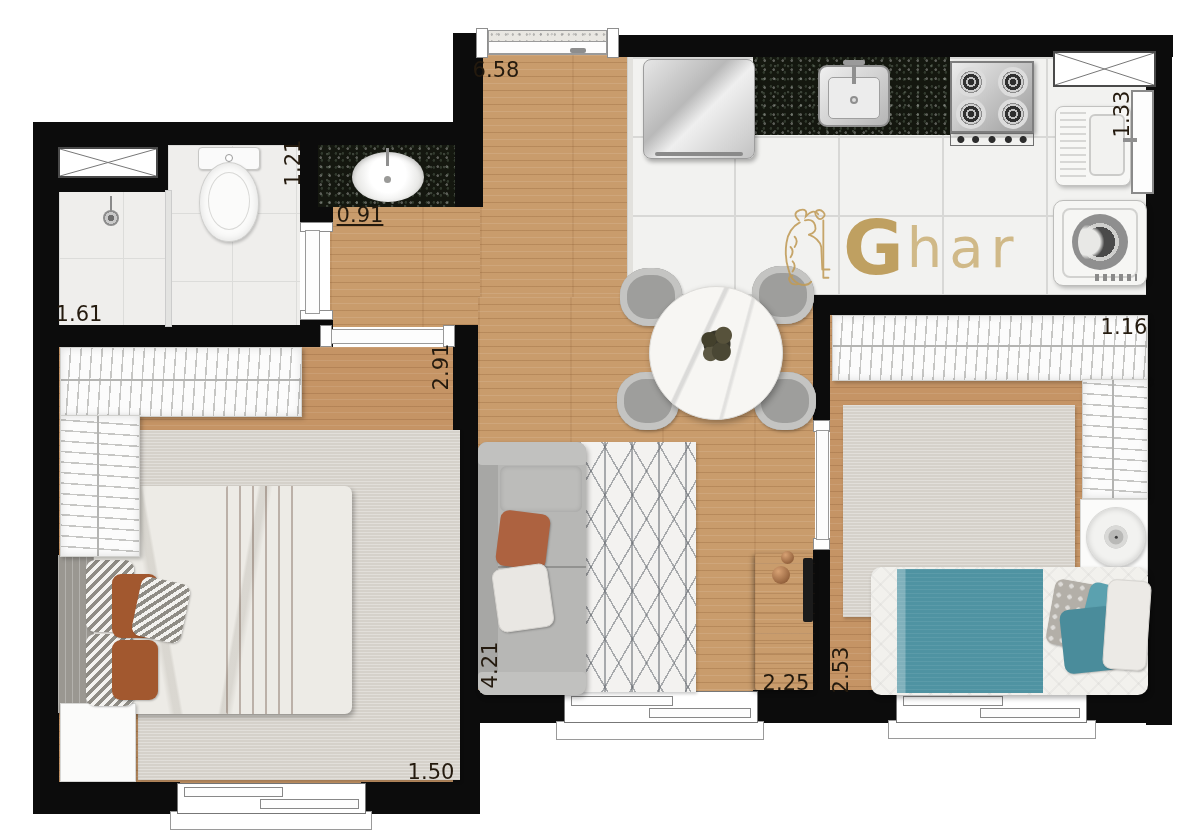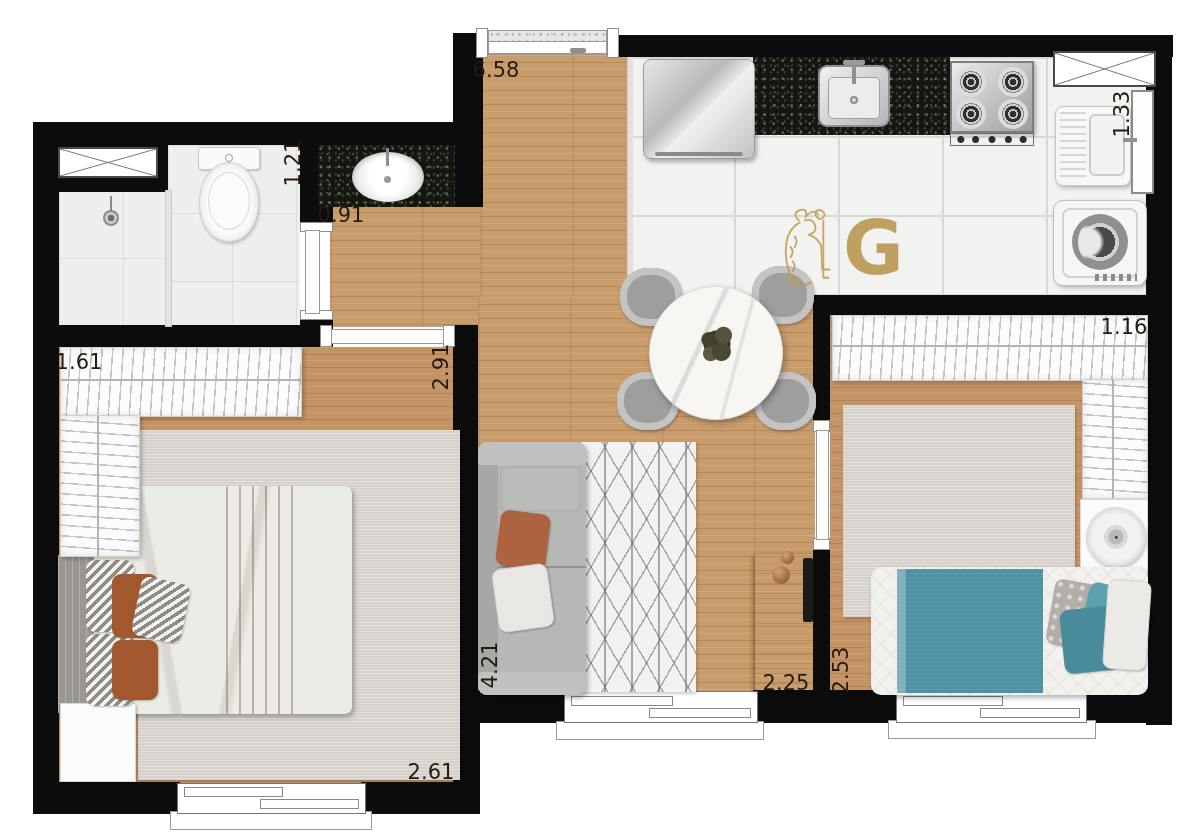--- a/index.html
+++ b/index.html
@@ -206,20 +206,21 @@
         <path d="M36 6 Q40 2 44 6 Q47 9 43 12 Q40 14 38 11 Q36 9 36 6"></path>
         <path d="M26 14 Q34 12 36 19 Q38 26 30 28"></path>
         <path d="M21 16 Q10 22 8 36 Q6 50 10 62 Q12 72 20 76 Q28 79 32 74"></path>
         <path d="M30 28 Q40 32 42 40 L43 62"></path>
         <path d="M44 14 L44 70 M44 62 L50 62 M44 70 L49 70"></path>
         <path d="M12 40 Q16 44 12 50 M14 54 Q18 58 14 64 M16 30 Q20 34 16 40"></path>
         <path d="M20 76 Q13 78 11 73 Q9 69 14 68"></path>
       </g>
     </svg>
     <span style="font-size:74px;font-weight:bold;color:#b9954e;line-height:1;">G</span>
+    <span style="font-size:56px;color:#ccb27a;letter-spacing:7px;line-height:1;">har</span>
   </div>
 
   <div class="chair" style="left:620px;top:268px;"></div>
   <div class="chair" style="left:752px;top:266px;"></div>
   <div class="chair" style="left:617px;top:372px;"></div>
   <div class="chair" style="left:754px;top:372px;"></div>
   <div class="abs" style="left:649px;top:286px;width:134px;height:134px;border-radius:50%;z-index:36;
        background:#f7f6f3;border:1px solid #dddcd9;box-shadow:2px 3px 6px rgba(0,0,0,.3);
        background-image:linear-gradient(115deg, transparent 38%, rgba(185,185,185,.45) 39% 40.5%, transparent 42%),linear-gradient(105deg, transparent 62%, rgba(185,185,185,.35) 63% 64%, transparent 65.5%);"></div>
   <div class="abs" style="left:690px;top:318px;width:54px;height:54px;border-radius:48% 52% 50% 50%;z-index:37;
@@ -279,23 +280,23 @@
   <div class="abs" style="left:897px;top:569px;width:146px;height:124px;background:#4f93a2;z-index:41;
        background-image:linear-gradient(90deg, rgba(255,255,255,.28) 0 8px, transparent 9px),repeating-linear-gradient(180deg, rgba(255,255,255,.07) 0 1px, transparent 1px 4px);"></div>
   <div class="pillow" style="left:1050px;top:582px;width:54px;height:66px;background:#b3afa8;transform:rotate(10deg);
        background-image:radial-gradient(circle, rgba(255,255,255,.55) 0 2px, transparent 2.5px);background-size:11px 11px;"></div>
   <div class="pillow" style="left:1085px;top:585px;width:42px;height:50px;background:#5ba1af;transform:rotate(14deg);"></div>
   <div class="pillow" style="left:1062px;top:608px;width:54px;height:64px;background:#4a8c9b;transform:rotate(-6deg);"></div>
   <div class="pillow" style="left:1105px;top:580px;width:42px;height:88px;background:#eceae6;border:1px solid #d8d6d2;transform:rotate(4deg);"></div>
 
   <div class="dim" style="left:496px;top:70px;">6.58</div>
   <div class="dim v" style="left:293px;top:163px;">1.21</div>
-  <div class="dim" style="left:341px;top:215px;">0.91</div>
-  <div class="dim" style="left:79px;top:314px;margin-top:48px;">1.61</div>
+  <div class="dim" style="left:360px;top:215px;text-decoration:underline;">0.91</div>
+  <div class="dim" style="left:79px;top:314px;">1.61</div>
   <div class="dim v" style="left:441px;top:367px;">2.91</div>
   <div class="dim v" style="left:1122px;top:114px;">1.33</div>
   <div class="dim" style="left:1124px;top:327px;">1.16</div>
   <div class="dim v" style="left:841px;top:670px;">2.53</div>
   <div class="dim v" style="left:490px;top:665px;">4.21</div>
   <div class="dim" style="left:786px;top:683px;text-align:center;">2.25</div>
-  <div class="dim" style="left:431px;top:772px;">2.61</div>
+  <div class="dim" style="left:431px;top:772px;">1.50</div>
 
 </div>
 
 </body></html>

